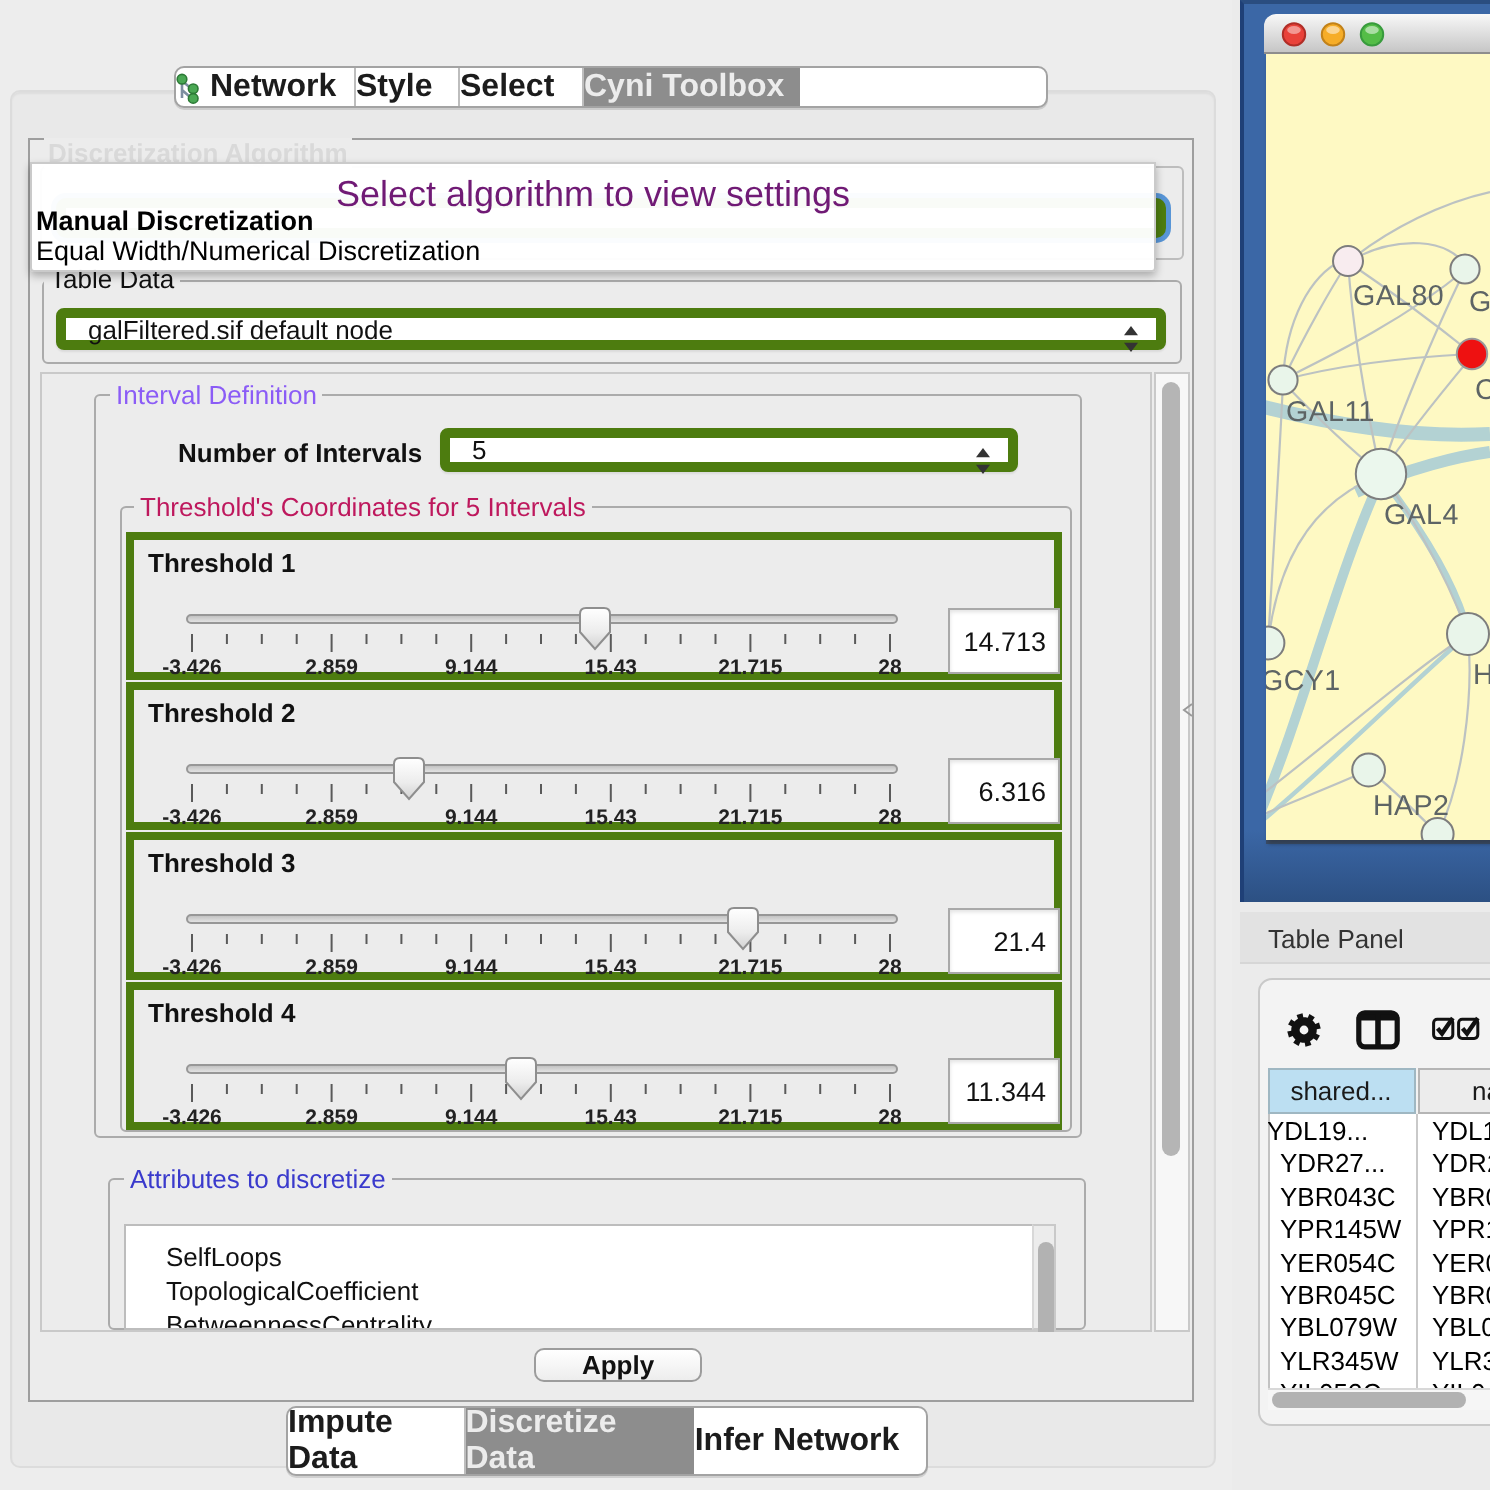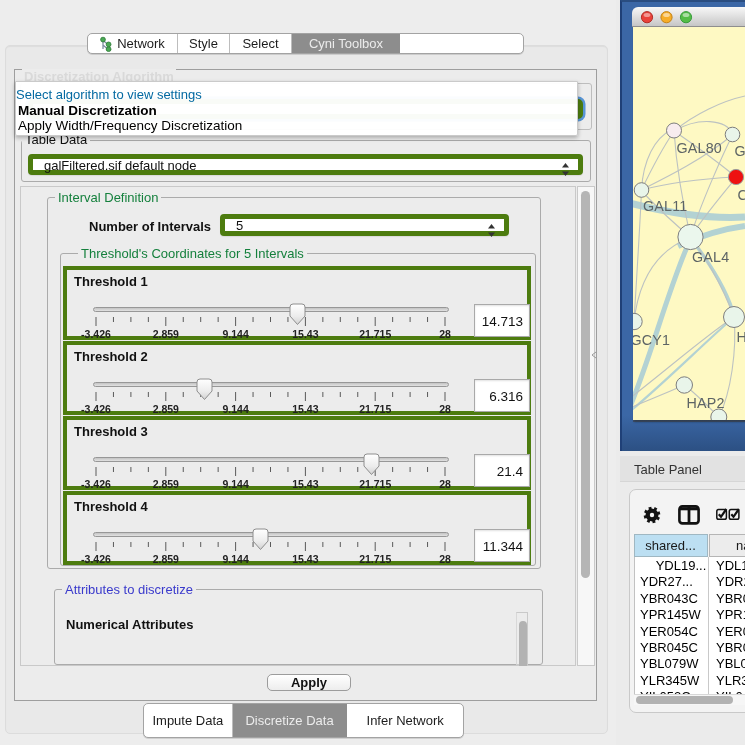--- a/index.html
+++ b/index.html
@@ -3,21 +3,21 @@
 <style>
 html,body{margin:0;padding:0;}
 *{box-sizing:border-box;}
 .stage{position:relative;width:745px;height:745px;background:#ebebeb;overflow:hidden;
   font-family:"Liberation Sans",sans-serif;}
 .abs{position:absolute;}
 .t13{font-size:13px;color:#1d1d1d;}
 .bold{font-weight:bold;}
 .seg{display:flex;position:absolute;background:#fff;border:1px solid #a3a3a3;border-radius:5px;
   box-shadow:0 1px 0 rgba(0,0,0,0.12);overflow:hidden;}
-.seg .s{display:flex;align-items:center;justify-content:center;font-size:13px;font-weight:normal;
+.seg .s{display:flex;align-items:center;justify-content:flex-start;font-size:16px;font-weight:bold;
   color:#1c1c1c;border-right:1px solid #bdbdbd;height:100%;}
 .seg .s:last-child{border-right:none;}
 .seg .sel{background:#8d8d8d;color:#ececec;border-right-color:#8d8d8d;}
 .groupbox{position:absolute;border:1px solid #ababab;border-radius:3px;}
 .gtitle{position:absolute;background:#ececec;padding:0 3px;font-size:13px;line-height:13px;}
 .combo{position:absolute;background:#fff;border:5px solid #4d7c0f;border-radius:4px;
   box-shadow:0 1px 1px rgba(0,0,0,0.08);}
 .combo .ct{position:absolute;left:11px;top:50%;transform:translateY(-50%);font-size:13px;color:#111;}
 .tpanel{position:absolute;border:4px solid #4d7c0f;background:#ececec;}
 .tlabel{position:absolute;left:7px;top:4px;font-size:13px;font-weight:bold;color:#111;}
@@ -65,33 +65,33 @@
     </svg>
   </div>
 
   <div class="abs" style="left:20px;top:186px;width:556px;height:480px;background:#ececec;border:1px solid #c9c9c9;"></div>
 
   <div class="abs" style="left:577px;top:186px;width:18px;height:480px;background:#f7f7f7;border:1px solid #c9c9c9;">
     <div class="abs" style="left:3px;top:4px;width:9px;height:387px;background:#b5b5b5;border-radius:5px;"></div>
   </div>
 
   <div class="groupbox" style="left:47px;top:197px;width:494px;height:372px;"></div>
-  <span class="gtitle" style="left:55px;top:191px;color:#15803d;">Interval Definition</span>
+  <span class="gtitle" style="left:55px;top:191px;color:#8b5cf6;">Interval Definition</span>
 
   <span class="abs bold" style="left:89px;top:219px;font-size:13px;color:#111;">Number of Intervals</span>
   <div class="combo" style="left:220px;top:214px;width:289px;height:22px;">
     <span class="ct">5</span>
     <svg class="abs" style="right:8px;top:4px;" width="9" height="15" viewBox="0 0 9 15">
       <path d="M4.5 1 L8 5.6 L1 5.6 Z" fill="#333"></path>
           <path d="M4.5 14 L1 9.4 L8 9.4 Z" fill="#333"></path>
     </svg>
   </div>
 
   <div class="groupbox" style="left:60px;top:253px;width:476px;height:313px;"></div>
-  <span class="gtitle" style="left:78px;top:247px;color:#15803d;">Threshold's Coordinates for 5 Intervals</span>
+  <span class="gtitle" style="left:67px;top:247px;color:#be185d;">Threshold's Coordinates for 5 Intervals</span>
 
   <div class="tpanel" style="left:63px;top:266px;width:468px;height:74px;">
   <div class="tlabel">Threshold 1</div>
   <div class="track" style="left:26px;top:37px;width:356px;"></div>
   <svg style="position:absolute;left:20px;top:46px;" width="370" height="12" viewBox="0 0 370 12">
           <line x1="9.00" y1="1" x2="9.00" y2="10" stroke="#5a5a5a" stroke-width="1"></line>
           <line x1="26.45" y1="1" x2="26.45" y2="6" stroke="#5a5a5a" stroke-width="1"></line>
           <line x1="43.90" y1="1" x2="43.90" y2="6" stroke="#5a5a5a" stroke-width="1"></line>
           <line x1="61.35" y1="1" x2="61.35" y2="6" stroke="#5a5a5a" stroke-width="1"></line>
           <line x1="78.80" y1="1" x2="78.80" y2="10" stroke="#5a5a5a" stroke-width="1"></line>
@@ -267,43 +267,46 @@
     <path d="M2 4 Q2 1 5 1 L14 1 Q17 1 17 4 L17 13 L9.5 21.5 L2 13 Z" fill="url(#thg491)" stroke="#8e8e8e" stroke-width="1"></path>
   </svg>
   <div class="vbox">
           <span>11.344</span>
         </div>
 </div>
 
   <div class="groupbox" style="left:54px;top:589px;width:489px;height:76px;"></div>
   <span class="gtitle" style="left:62px;top:583px;color:#3a3acc;">Attributes to discretize</span>
   <span class="abs bold" style="left:66px;top:617px;font-size:13px;color:#111;">Numerical Attributes</span>
+  <div class="abs" style="left:62px;top:612px;width:454px;height:53px;background:#fff;border:1px solid #bdbdbd;border-right:none;overflow:hidden;">
+    <div style="position:absolute;left:20px;top:7px;font-size:13px;color:#111;line-height:17px;">SelfLoops<br>TopologicalCoefficient<br>BetweennessCentrality</div>
+  </div>
   <div class="abs" style="left:516px;top:612px;width:12px;height:53px;background:#ececec;border:1px solid #c9c9c9;border-left:1px solid #d8d8d8;">
     <div class="abs" style="left:1.5px;top:8px;width:8px;height:45px;background:#b2b2b2;border-radius:4px 4px 0 0;"></div>
   </div>
 
   <svg class="abs" style="left:591px;top:351px;" width="6" height="8" viewBox="0 0 6 8">
         <path d="M5 1 L1 4 L5 7" stroke="#9a9a9a" fill="none" stroke-width="1"></path>
       </svg>
 
   <div class="abs" style="left:267px;top:674px;width:84px;height:17px;background:linear-gradient(#ffffff,#ededed);
        border:1px solid #9c9c9c;border-radius:5px;text-align:center;line-height:15px;font-size:13px;font-weight:bold;color:#111;">Apply</div>
 
   <div class="seg" style="left:143px;top:703px;width:321px;height:35px;">
     <div class="s" style="width:89px;">Impute Data</div>
     <div class="s sel" style="width:115px;">Discretize Data</div>
     <div class="s" style="width:116px;">Infer Network</div>
   </div>
 </div>
 
 <div class="abs" style="left:15px;top:81px;width:563px;height:55px;background:rgba(255,255,255,0.97);
      border:1px solid #cacaca;border-radius:0 0 2px 2px;box-shadow:0 2px 4px rgba(0,0,0,0.28);z-index:30;">
-  <div style="position:absolute;left:0;top:5px;width:100%;font-size:13px;color:#0369a1;">Select algorithm to view settings</div>
+  <div style="position:absolute;left:0;top:5px;width:100%;text-align:center;font-size:18px;color:#701a75;">Select algorithm to view settings</div>
   <div style="position:absolute;left:2px;top:21px;font-size:13.5px;font-weight:bold;color:#000;">Manual Discretization</div>
-  <div style="position:absolute;left:2px;top:36px;font-size:13.5px;color:#000;">Apply Width/Frequency Discretization</div>
+  <div style="position:absolute;left:2px;top:36px;font-size:13.5px;color:#000;">Equal Width/Numerical Discretization</div>
 </div>
 
 <div class="abs" style="left:620px;top:0;width:125px;height:451px;
      background:linear-gradient(#3b67a6 0%,#3b67a6 92%,#2c5083 100%);
      border-left:2px solid #1f4077;border-top:2px solid #2a4d80;"></div>
 <div class="abs" style="left:632px;top:7px;width:113px;height:20px;border-radius:6px 0 0 0;
      background:linear-gradient(#f8f8f8,#c6c6c6);border-bottom:1px solid #8e8e8e;">
   <svg class="abs" style="left:8px;top:4px;" width="90" height="13" viewBox="0 0 90 13">
     <circle cx="7" cy="6.2" r="5.6" fill="#e9423a" stroke="#b02e27" stroke-width="1"></circle>
     <circle cx="26.5" cy="6.2" r="5.6" fill="#f6ad28" stroke="#c28219" stroke-width="1"></circle>
@@ -387,21 +390,21 @@
   <path d="M15.3 7.2 L17.5 9.8 L22.9 2" fill="none" stroke="#111" stroke-width="2.2"></path>
 </svg>
 
 <div class="abs" style="left:633.5px;top:556.5px;width:111.5px;height:148.5px;background:#fff;border-left:1px solid #c2c2c2;"></div>
 <div class="abs" style="left:633.5px;top:534px;width:74px;height:23px;background:#bcdff2;border:1px solid #9fb7c2;
      text-align:center;line-height:21px;font-size:13px;color:#1a1a1a;">shared...</div>
 <div class="abs" style="left:708.5px;top:534px;width:40px;height:23px;background:#ececec;border:1px solid #b5b5b5;
      font-size:13px;color:#1a1a1a;line-height:21px;"><span style="padding-left:26.5px;">na</span></div>
 <div class="abs" style="left:707.5px;top:557px;width:1px;height:148px;background:#c9c9c9;"></div>
 <div class="abs" style="left:633.5px;top:558px;width:74px;overflow:hidden;">
-      <div class="row" style="padding-left:21px;text-align:center;">YDL19...</div>
+      <div class="row" style="padding-left:0;">YDL19...</div>
       <div class="row" style="padding-left:6.5px;">YDR27...</div>
       <div class="row" style="padding-left:6.5px;">YBR043C</div>
       <div class="row" style="padding-left:6.5px;">YPR145W</div>
       <div class="row" style="padding-left:6.5px;">YER054C</div>
       <div class="row" style="padding-left:6.5px;">YBR045C</div>
       <div class="row" style="padding-left:6.5px;">YBL079W</div>
       <div class="row" style="padding-left:6.5px;">YLR345W</div>
       <div class="row" style="padding-left:6.5px;">YIL052C</div>
     </div>
 <div class="abs" style="left:708.5px;top:558px;width:36.5px;overflow:hidden;">

